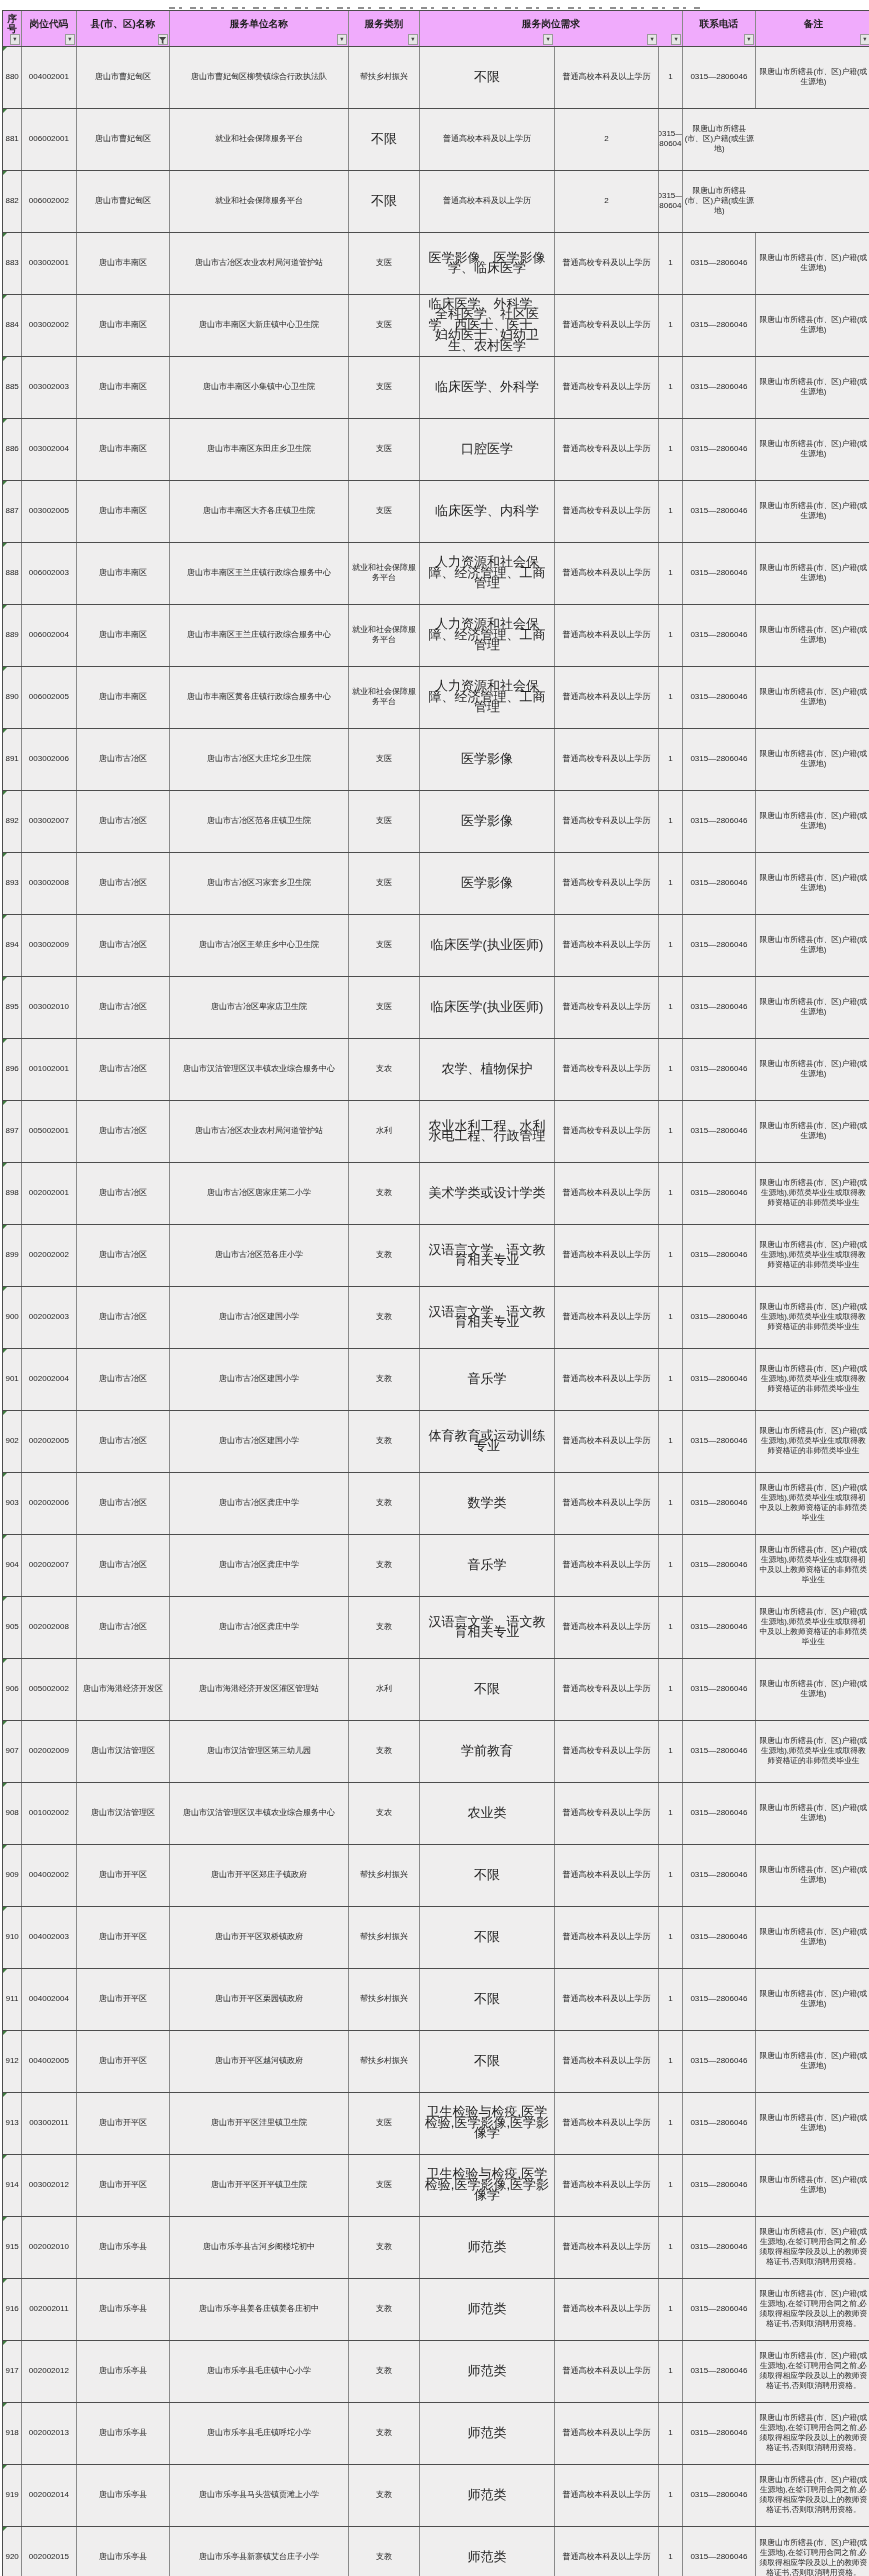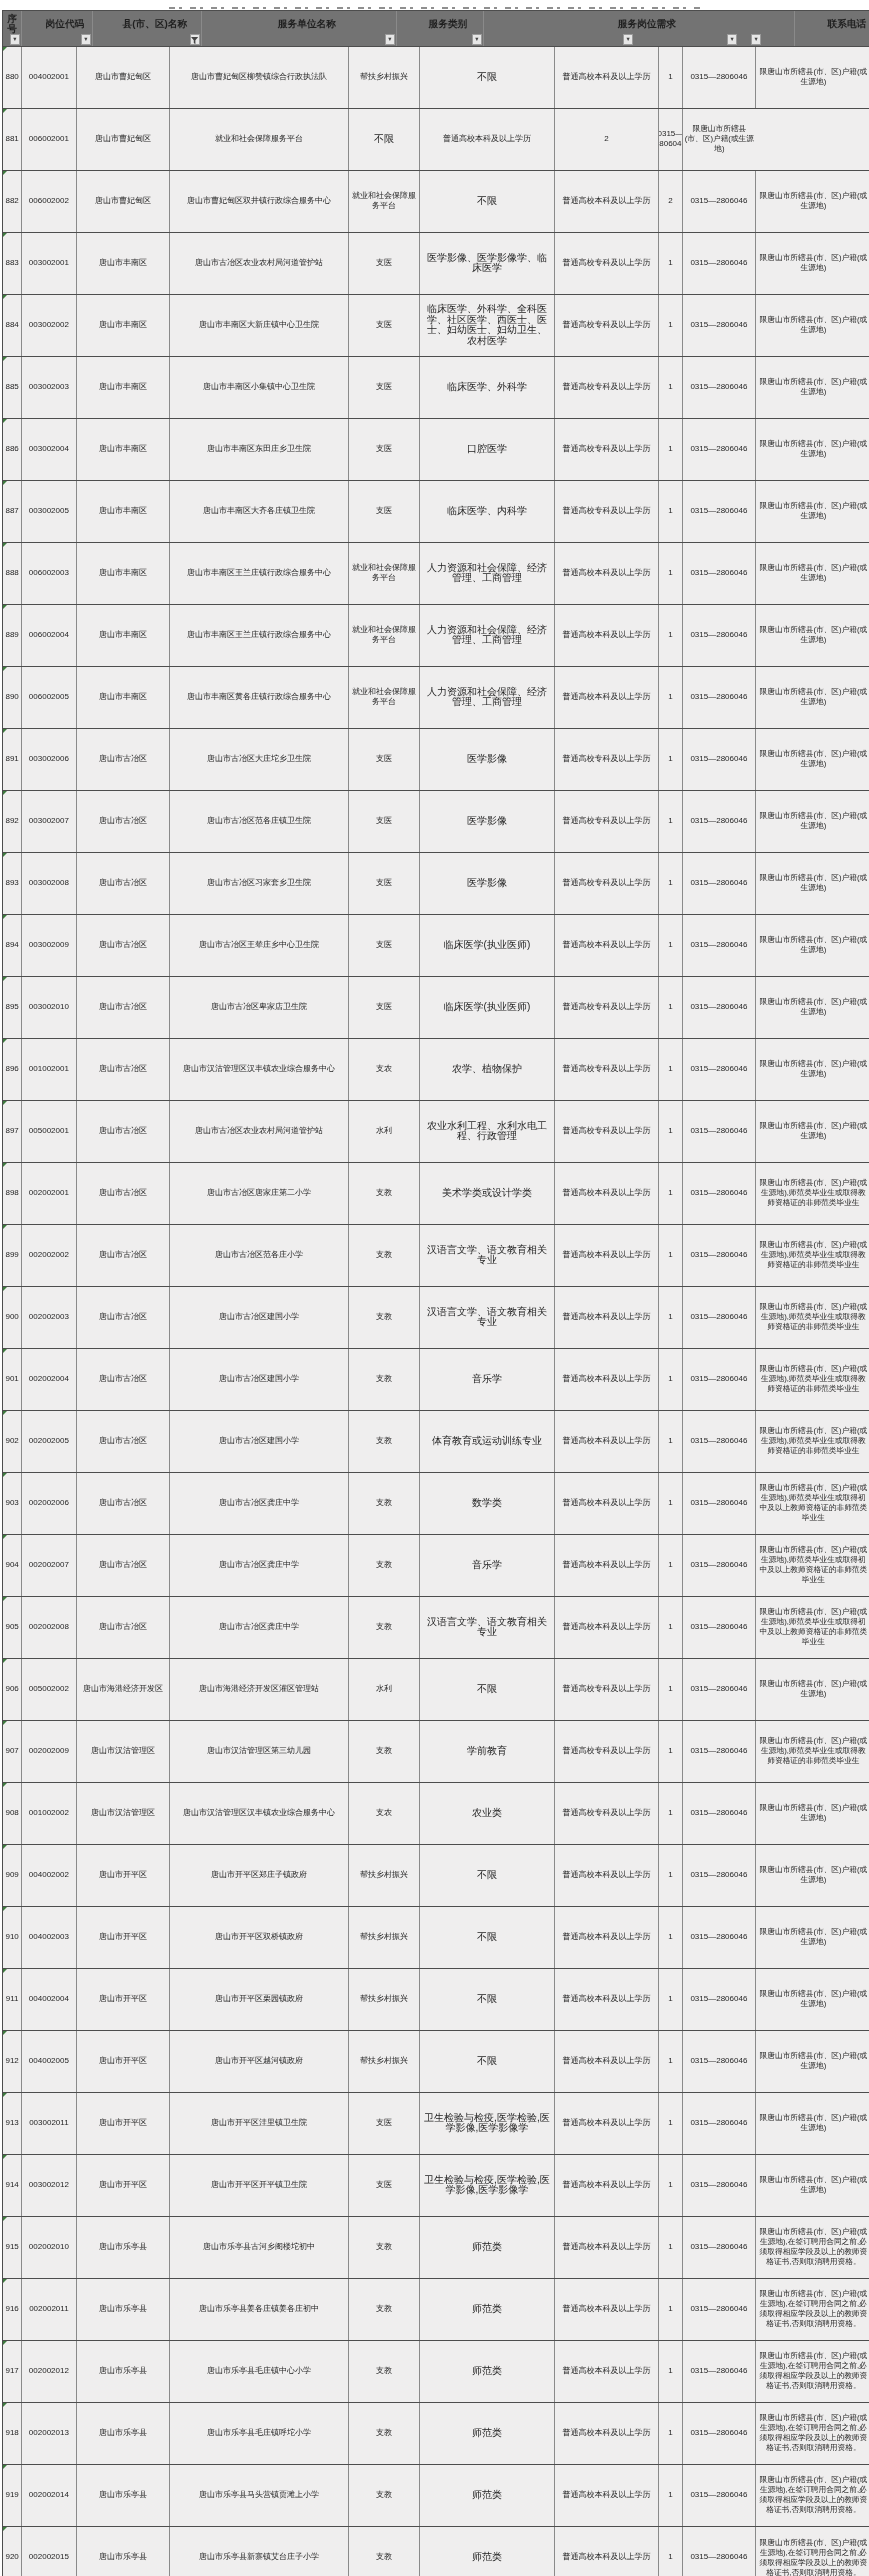--- a/index.html
+++ b/index.html
@@ -18,21 +18,21 @@
     border-left:1.6px solid #4d4d4d;border-right:1.6px solid #4d4d4d;
     background:#efeeee;
   }
   .grid-row{
     display:grid;
     grid-template-columns:18.5px 55px 93px 179px 71px 135px 104px 24px 73px 115px;
   }
   .thead{
     height:37px;box-sizing:border-box;
     border-top:1.6px solid #4d4d4d;border-bottom:1.6px solid #4d4d4d;
-    font-weight:bold;font-size:9.7px;background:#737373;gap:16px;
+    font-weight:bold;font-size:9.7px;background:#f0abfc;
   }
   .th{
     position:relative;box-sizing:border-box;border-right:0.8px solid #8a8a8a;
     display:flex;align-items:center;justify-content:center;text-align:center;
     padding:1.6px 1.6px 9.7px 1.6px;line-height:10.5px;
   }
   .th:last-child{border-right:none;}
   .fbtn{
     position:absolute;right:0.8px;bottom:0.8px;width:10.5px;height:10.5px;box-sizing:border-box;
     background:#e6e6e6;border:0.8px solid #9a9a9a;font-weight:normal;
@@ -47,21 +47,21 @@
     font-size:8px;
   }
   .tr:last-child{border-bottom:none;}
   .td{
     position:relative;box-sizing:border-box;border-right:0.8px solid #8a8a8a;
     display:flex;align-items:center;justify-content:center;
     text-align:center;padding:0.8px 2.4px;overflow:hidden;line-height:10.5px;
   }
   .td:last-child{border-right:none;}
   .td.f-remark{font-size:7.7px;line-height:10px;padding:0.8px 1.6px;}
-  .td.f-major{font-size:10px;line-height:10.5px;}
+  .td.f-major{font-size:13px;line-height:10.5px;}
   .td.f-seq{padding:0.8px 0.8px;text-align:center;}
   .corner{
     position:absolute;top:0;left:0;width:0;height:0;
     border-top:4px solid #3d7a3d;border-right:4px solid transparent;
   }
 </style>
 </head>
 <body>
 
 <div class="title-clip">
@@ -182,23 +182,20 @@
       <span class="corner"></span>
       <span>882</span>
     </div>
     <div class="td">
           <span>006002002</span>
         </div>
     <div class="td">
           <span>唐山市曹妃甸区</span>
         </div>
     <div class="td">
-          <span>唐山市曹妃甸区双井镇行政综合服务中心</span>
-        </div>
-    <div class="td">
           <span>就业和社会保障服务平台</span>
         </div>
     <div class="td f-major">
           <span>不限</span>
         </div>
     <div class="td">
           <span>普通高校本科及以上学历</span>
         </div>
     <div class="td">
           <span>2</span>

